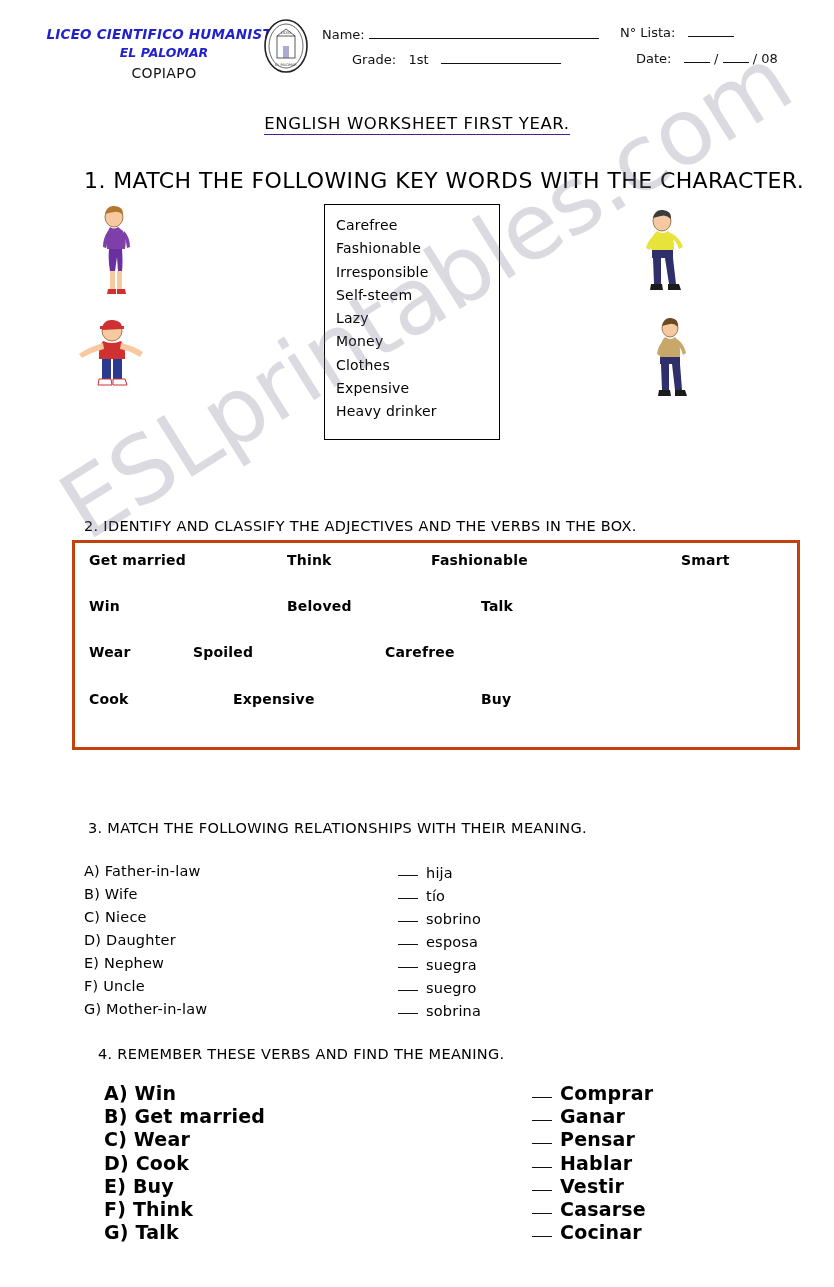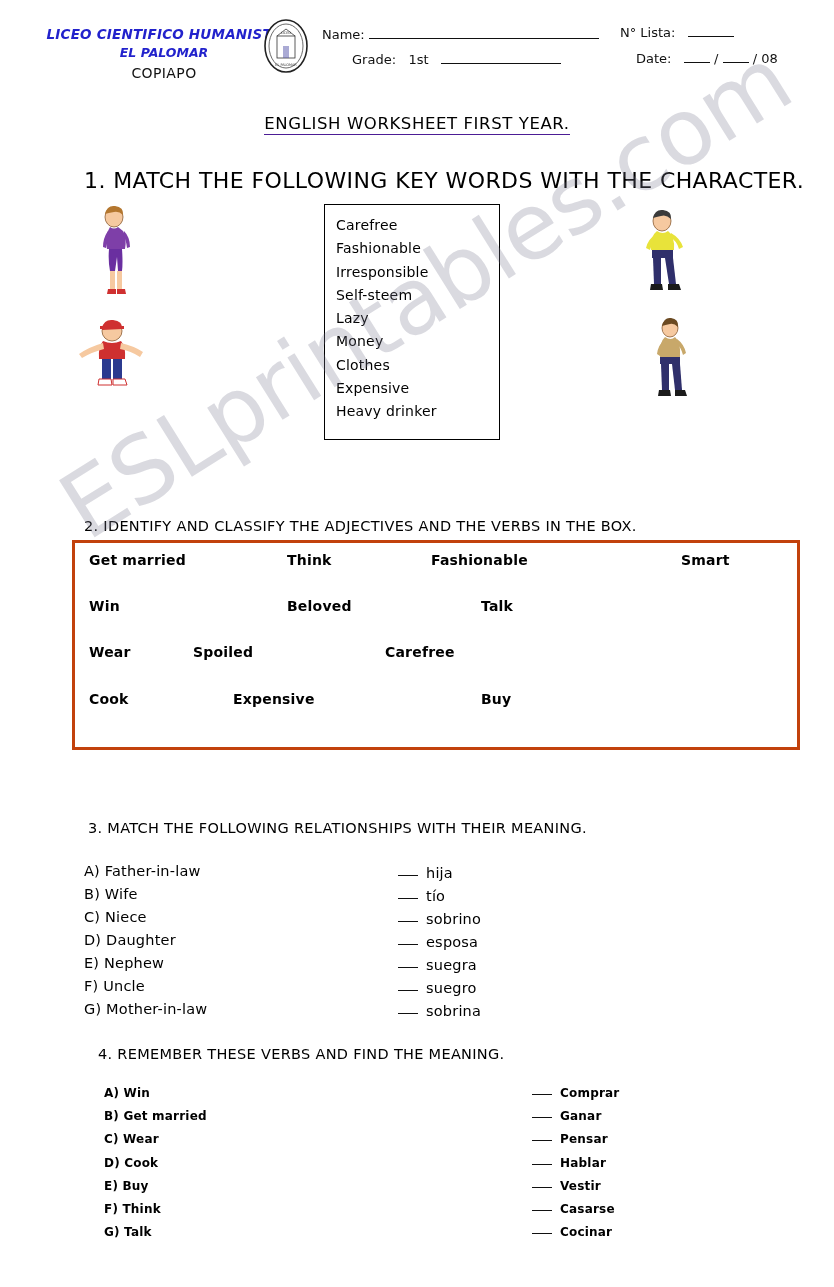--- a/index.html
+++ b/index.html
@@ -186,21 +186,21 @@
   }
   .list4-left {
     position: absolute;
     left: 104px; top: 1082px;
   }
   .list4-right {
     position: absolute;
     left: 532px; top: 1082px;
   }
   .list4-left div, .list4-right div {
-    font-size: 12px;
+    font-size: 19px;
     line-height: 23.2px;
     font-weight: bold;
     letter-spacing: 0.2px;
     white-space: nowrap;
   }
 
   
   .watermark {
     position: absolute;
     left: 0; top: 0;

